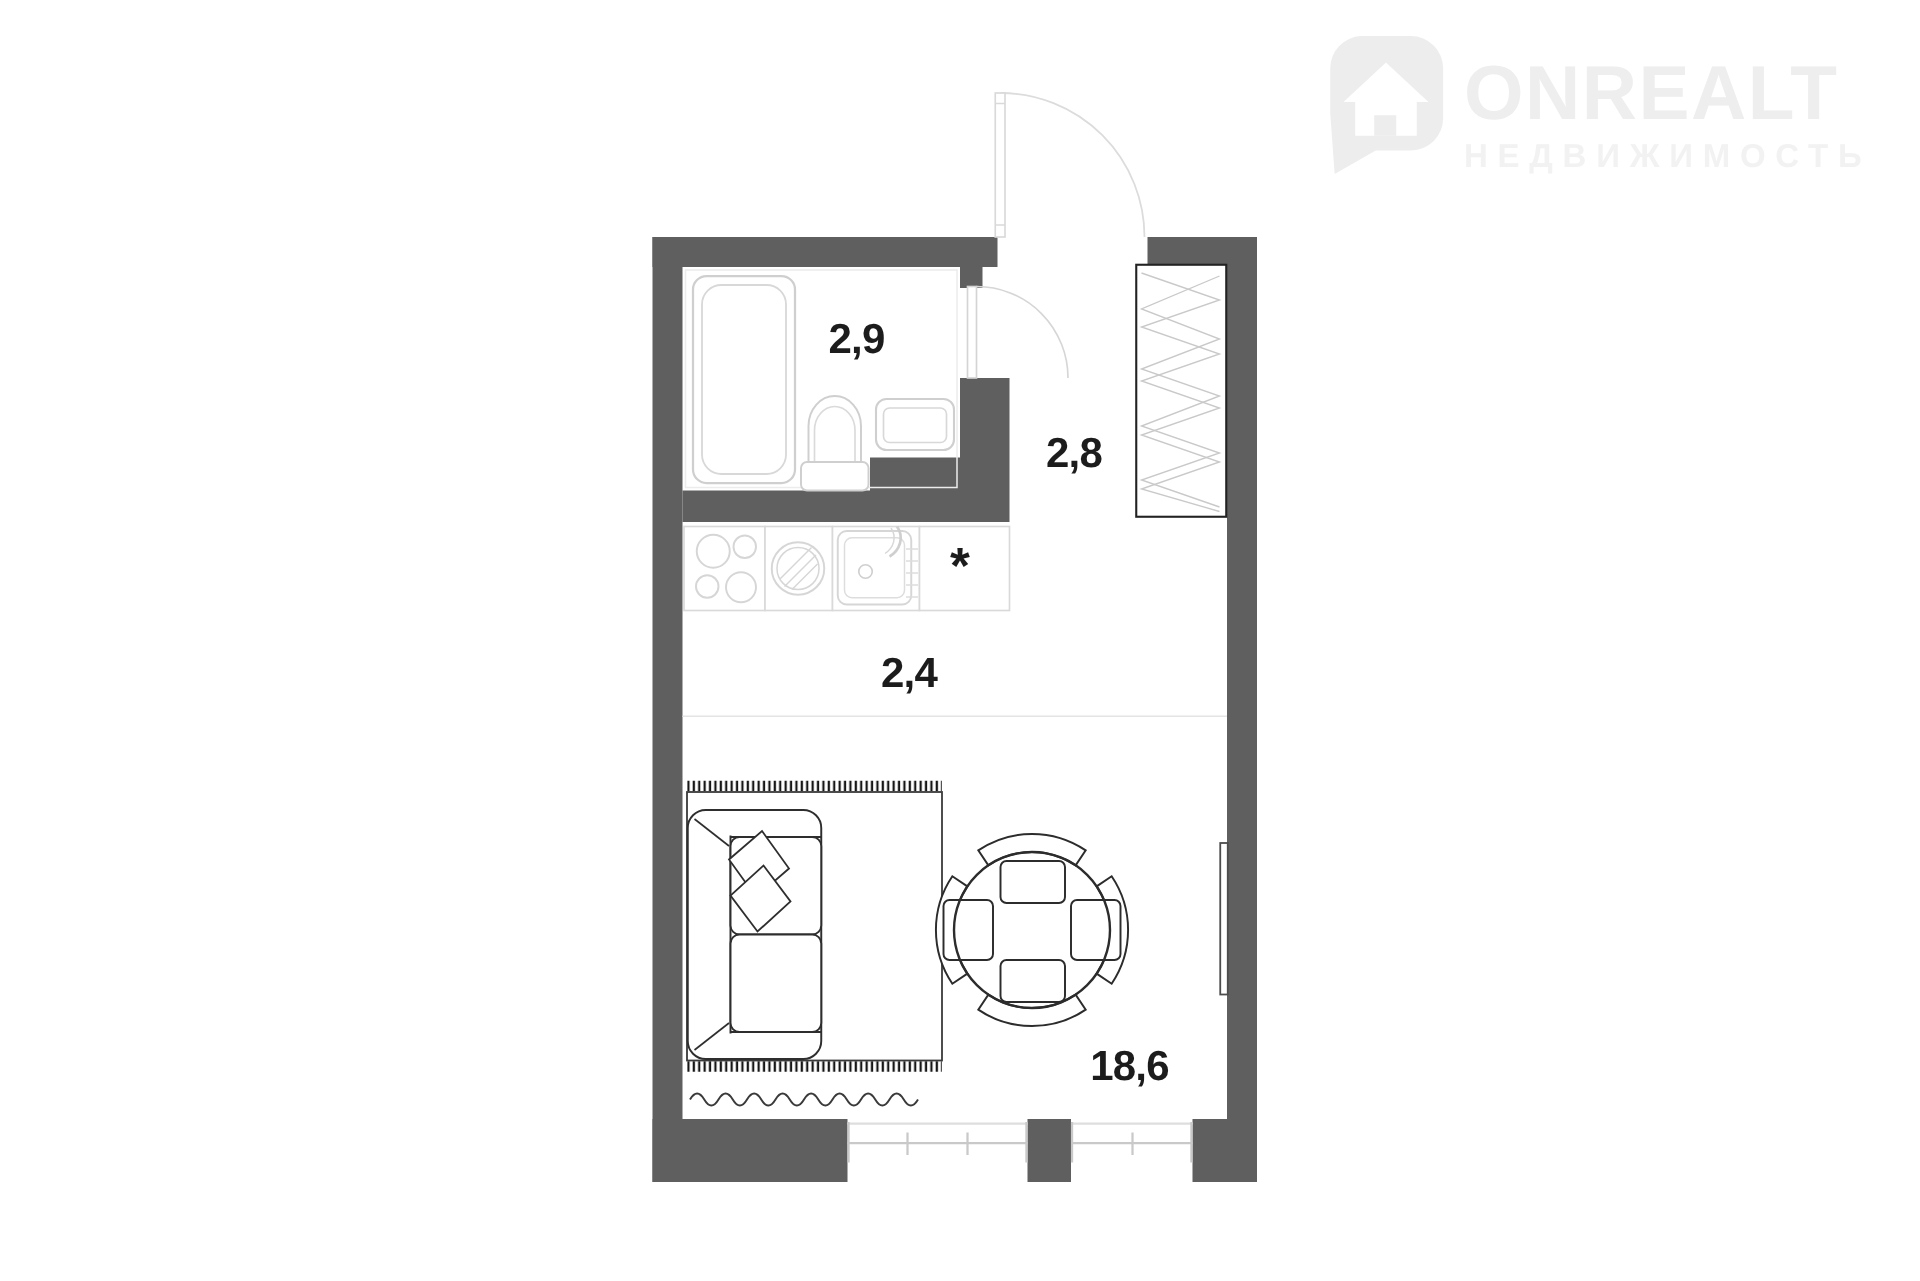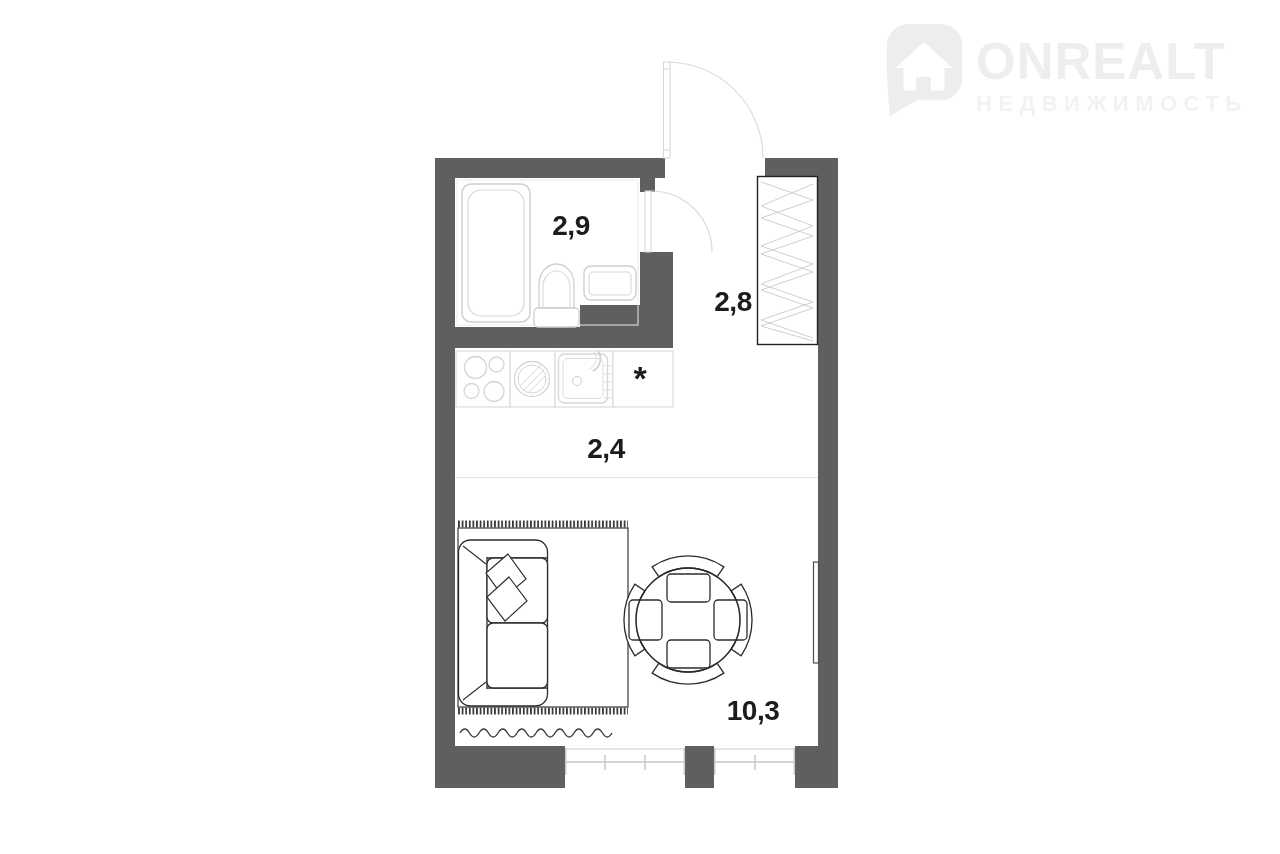--- a/index.html
+++ b/index.html
@@ -192,18 +192,18 @@
       <rect x="714" y="600" width="33" height="40" rx="4"></rect>
     </g>
     <circle cx="688" cy="620" r="52" fill="none" stroke="#2c2c2c" stroke-width="1.6"></circle>
 
     <rect x="813.5" y="562" width="5" height="101" fill="#ffffff" stroke="#4c4c4c" stroke-width="1.2"></rect>
 
     <path d="M460,733 Q464.75,725 469.5,733 T479,733 T488.5,733 T498,733 T507.5,733 T517,733 T526.5,733 T536,733 T545.5,733 T555,733 T564.5,733 T574,733 T583.5,733 T593,733 T602.5,733 T612,733" fill="none" stroke="#3a3a3a" stroke-width="1.3"></path>
   </svg>
 
   <div class="room-label" style="left:571px;top:226px;">2,9</div>
-  <div class="room-label" style="left:716px;top:302px;margin-left:17px;">2,8</div>
+  <div class="room-label" style="left:716px;top:302px;">2,8</div>
   <div class="room-label" style="left:606px;top:449px;">2,4</div>
-  <div class="room-label" style="left:753px;top:711px;">10,3</div>
+  <div class="room-label" style="left:753px;top:711px;">18,6</div>
   <div class="note-label" style="left:640px;top:378px;">*</div>
 
 </div>
 
 </body></html>

